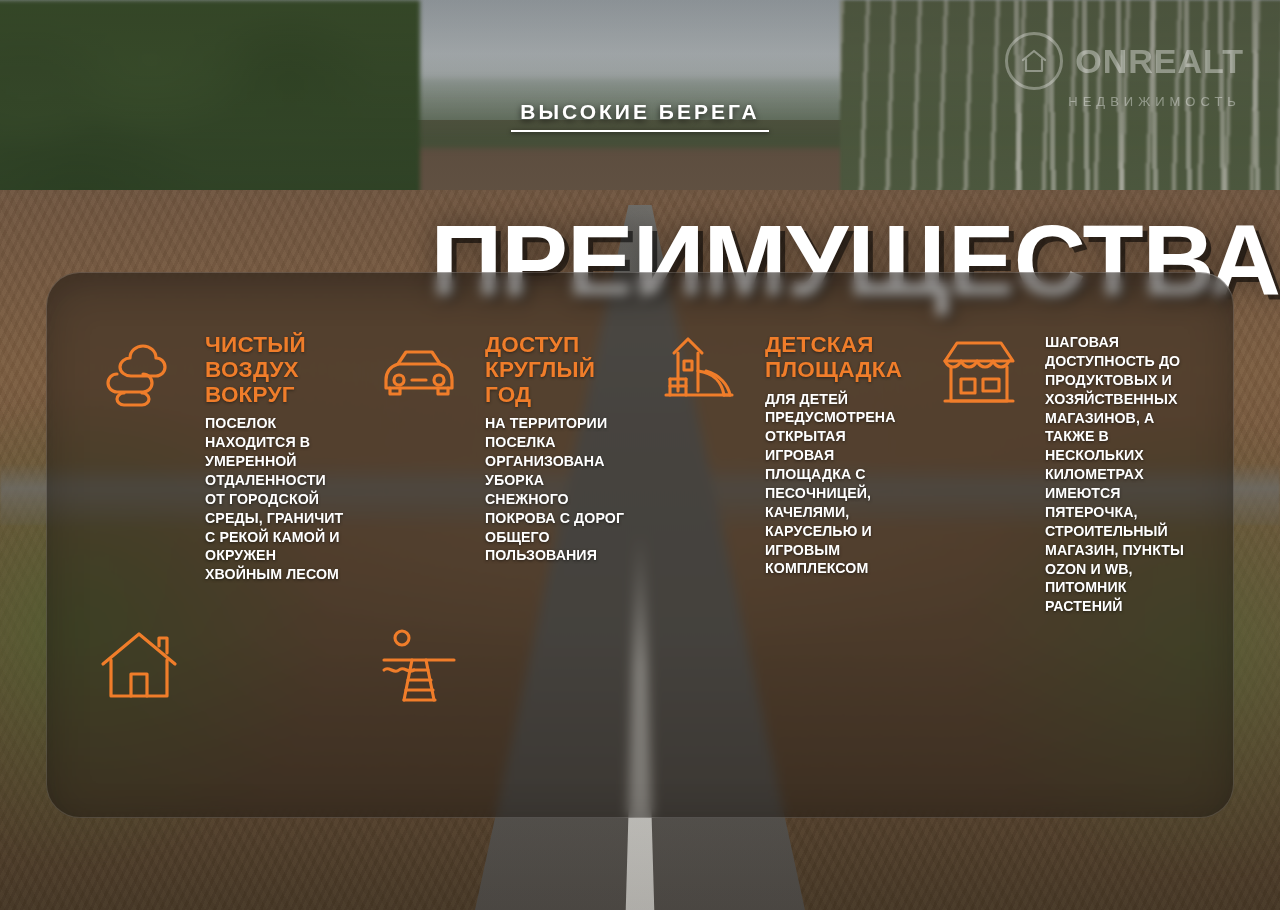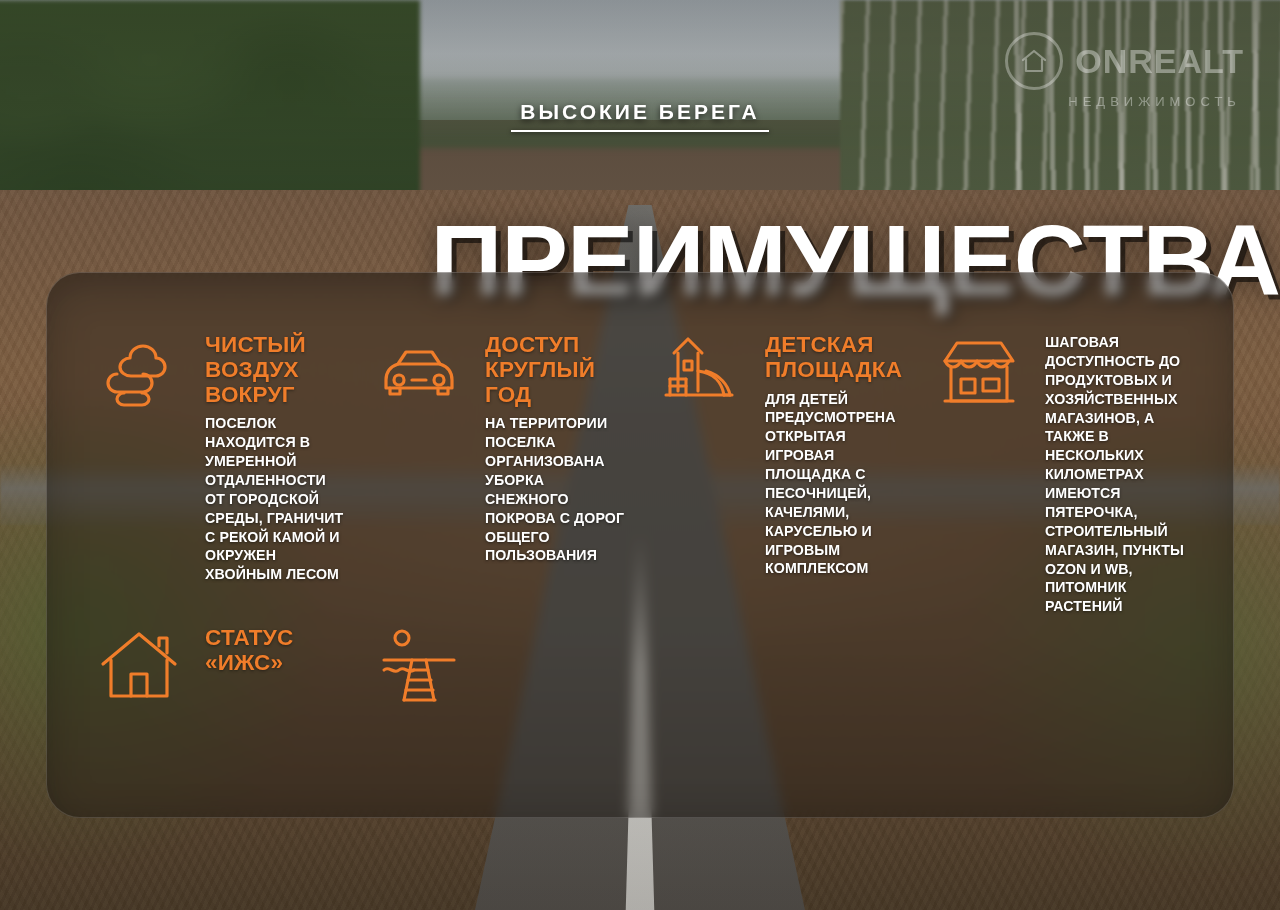--- a/index.html
+++ b/index.html
@@ -314,21 +314,20 @@
     <div class="feature col-left">
       <span class="ficon">
         <svg width="84" height="76" viewBox="0 0 84 76" fill="none" stroke="#f07d2a" stroke-width="3.2" stroke-linecap="round" stroke-linejoin="round">
           <path d="M6 36 L42 6 L78 36"></path>
           <path d="M14 32 V68 H70 V32"></path>
           <path d="M62 18 V10 H70 V25"></path>
           <path d="M34 68 V46 H50 V68"></path>
         </svg>
       </span>
       <div class="ftext">
-        <p class="ftitle">СТАТУС «ИЖС»</p>
       </div>
     </div>
 
     <div class="feature col-right">
       <span class="ficon">
         <svg width="82" height="80" viewBox="0 0 82 80" fill="none" stroke="#f07d2a" stroke-width="3.1" stroke-linecap="round" stroke-linejoin="round">
           <circle cx="24" cy="12" r="7"></circle>
           <path d="M6 34 H76"></path>
           <path d="M6 44 C11 39 16 49 21 44 C26 39 31 49 36 44"></path>
           <path d="M34 34 L26 74"></path>

